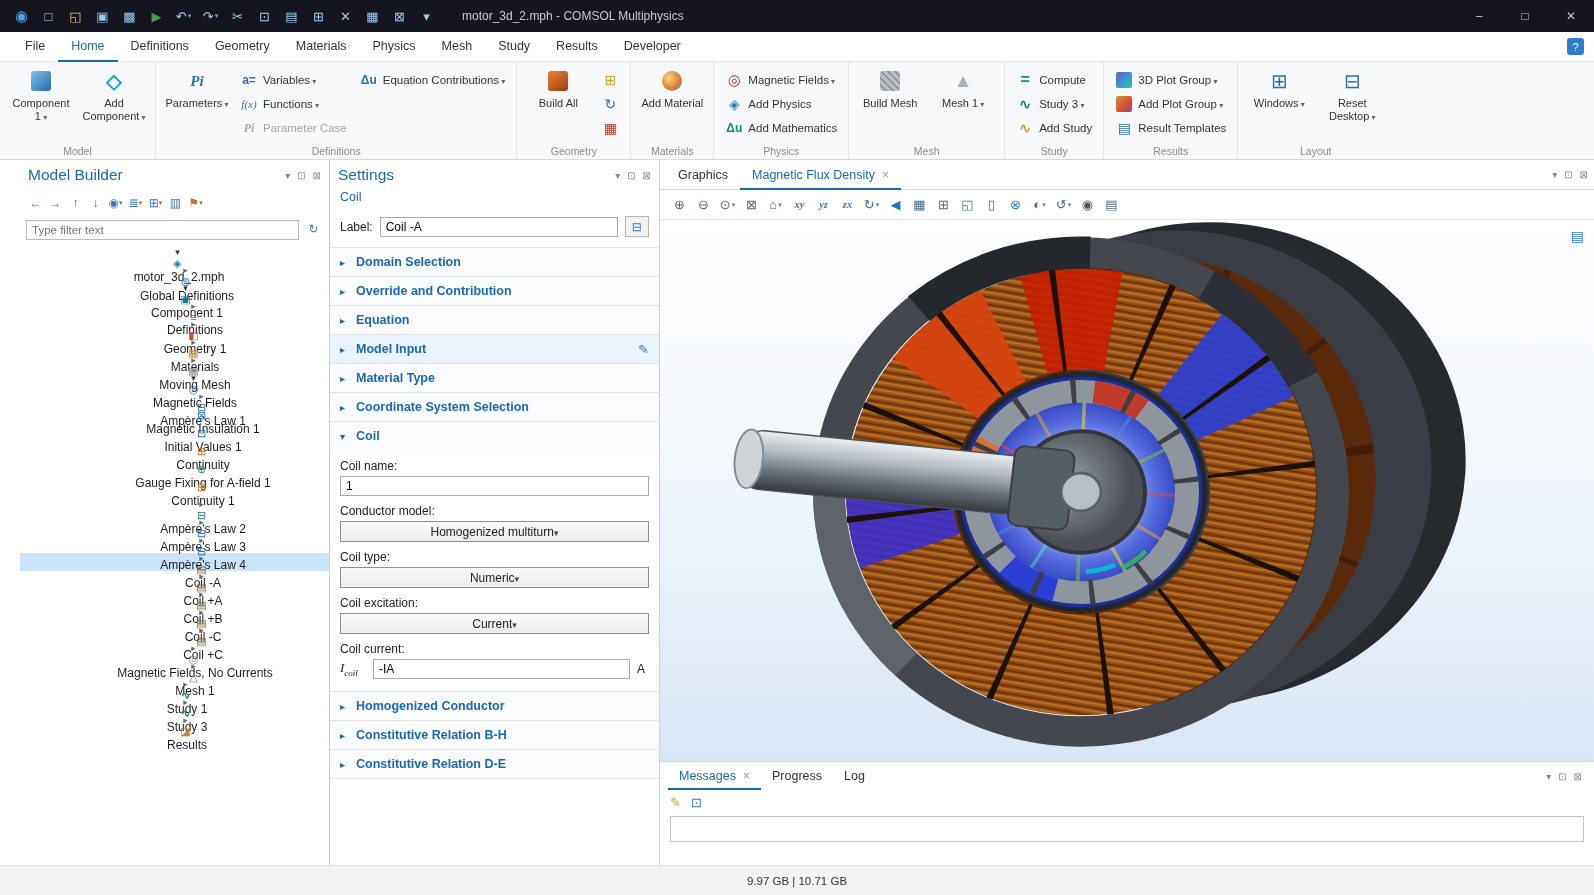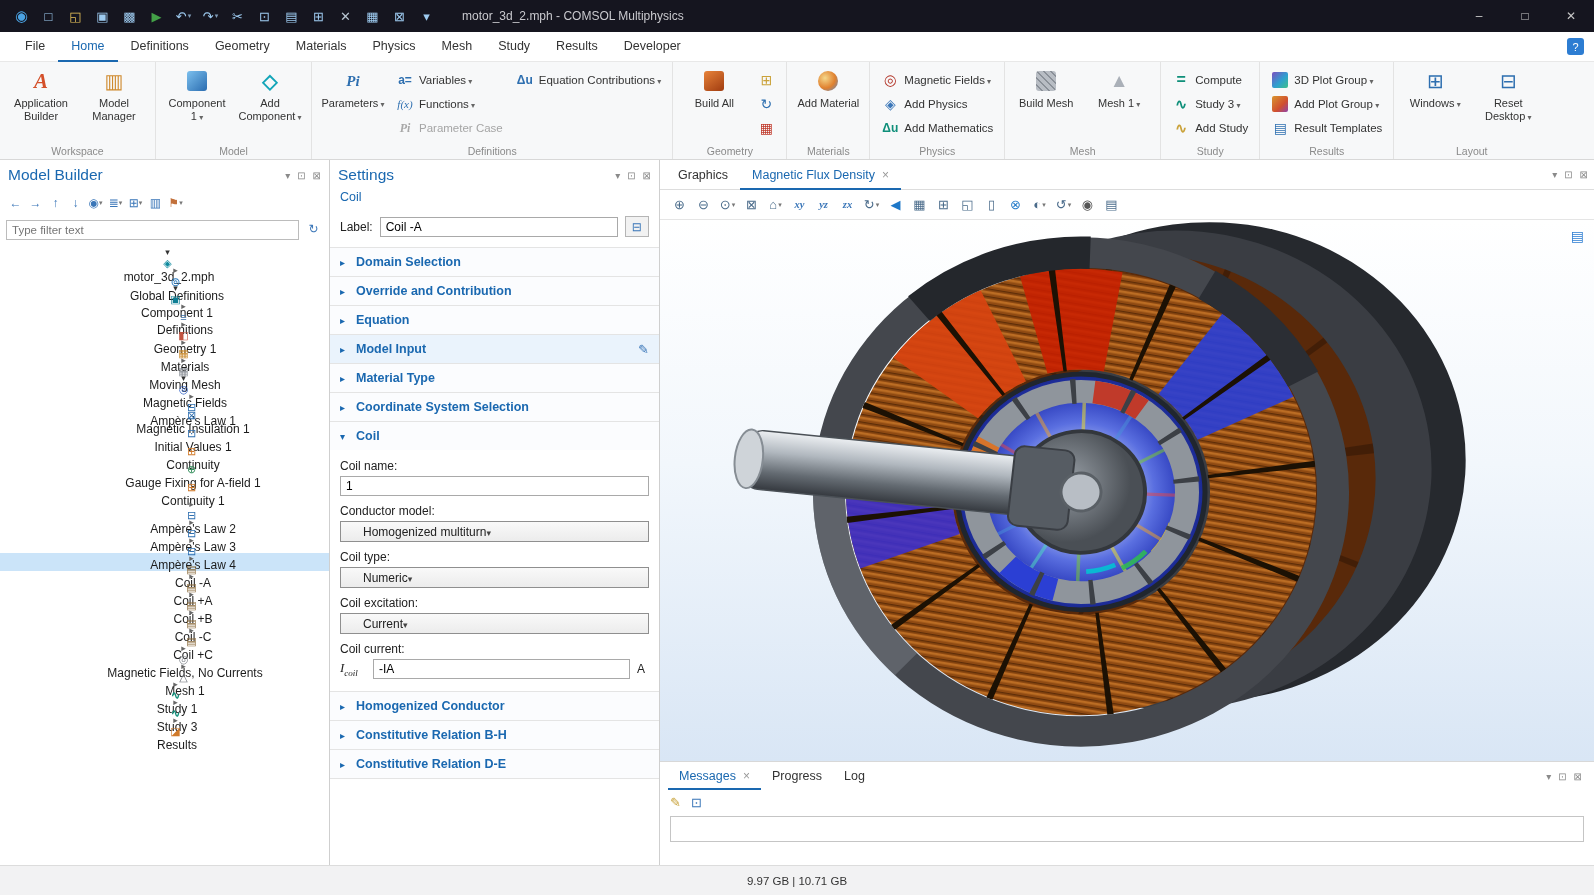--- a/index.html
+++ b/index.html
@@ -62,21 +62,21 @@
   .ri-study::before{content:"∿";font-weight:bold;font-size:14px;color:#0f8f7a;}
   .ri-addstudy::before{content:"∿";font-weight:bold;font-size:14px;color:#caa23a;}
   .ri-3dplot{width:16px;height:16px;border-radius:2px;background:linear-gradient(135deg,#7b4fc0,#2f9fd0 55%,#3fc08a);}
   .ri-addplot{width:16px;height:16px;border-radius:2px;background:linear-gradient(135deg,#d9952f,#d04f2f 60%,#8e44ad);}
   .ri-restmpl::before{content:"▤";font-size:14px;color:#2e6fb0;}
   .ri-windows::before{content:"⊞";font-size:20px;color:#2e6fb0;}
   .ri-resetdesk::before{content:"⊟";font-size:20px;color:#2e6fb0;}
 
   
   .main{display:flex;height:705px;background:#fff;}
-  .panel-mb{width:330px;border-right:1px solid #cfcfcf;display:flex;flex-direction:column;}
+  .panel-mb{width:330px;border-right:1px solid #cfcfcf;display:flex;flex-direction:column;padding-left:20px;}
   .panel-settings{width:330px;border-right:1px solid #cfcfcf;display:flex;flex-direction:column;overflow:hidden;}
   .panel-graphics{flex:1;display:flex;flex-direction:column;min-width:0;}
 
   .panel-header{height:30px;display:flex;align-items:center;padding:0 8px;}
   .panel-title{font-size:15.5px;color:var(--blue);}
   .ph-icons{margin-left:auto;display:flex;gap:7px;color:#8a8a8a;font-size:10px;}
   .ph-icons span{cursor:default;}
 
   
   .mb-toolbar{height:26px;display:flex;align-items:center;gap:1px;padding:0 6px;}
@@ -127,21 +127,21 @@
   .sec-chev{color:var(--blue);font-size:10px;width:9px;}
   .sec-chev.closed::before{content:"▸";}
   .sec-chev.open::before{content:"▾";}
   .sec-title{color:var(--blue);font-size:12.5px;font-weight:bold;}
   .sec.model-input{background:#eaf3fc;}
   .sec-edit{margin-left:auto;color:#3a76b8;font-size:13px;}
   .sec-edit::before{content:"✎";}
   .coil-body{padding:1px 10px 12px;}
   .f-label{font-size:12px;color:#222;margin:8px 0 3px;}
   .txt{width:100%;height:20px;border:1px solid #a9a9a9;font-size:12px;padding:0 5px;font-family:inherit;}
-  .select{height:21px;border:1px solid #8f8f8f;background:linear-gradient(#f9f9f9,#ececec);display:flex;align-items:center;justify-content:flex-start;padding:0 22px;font-size:12px;color:#222;cursor:default;}
+  .select{height:21px;border:1px solid #8f8f8f;background:linear-gradient(#f9f9f9,#ececec);display:flex;align-items:center;justify-content:center;padding:0 22px;font-size:12px;color:#222;cursor:default;}
   .sel-arrow::before{content:"▾";font-size:9px;color:#444;}
   .cur-row{display:flex;align-items:center;gap:7px;margin-top:3px;}
   .cur-sym{font:italic 13px "Liberation Serif",serif;width:26px;flex:none;}
   .cur-sym sub{font-size:9px;}
   .cur-row .txt{flex:1;width:auto;}
   .cur-unit{font-size:12px;width:12px;flex:none;}
   .set-rest{flex:1;border-top:1px solid #e4e4e4;}
 
   
   .gtabs{height:30px;display:flex;align-items:center;border-bottom:1px solid #ddd;padding:0 6px;background:#fff;}
@@ -240,31 +240,20 @@
 
       <span class="menu-item" data-name="ribbon-tab">Results</span>
 
       <span class="menu-item" data-name="ribbon-tab">Developer</span>
     </div>
   <span class="help-badge" data-name="help-icon"></span>
 </div>
 
 <div class="ribbon" data-name="ribbon">
 
-  <div class="rgroup" data-name="ribbon-group-workspace">
-    <div class="rbtn-big" data-name="application-builder-button">
-      <span class="ri ri-appbuilder" data-name="application-builder-icon"></span>
-      <span data-name="application-builder-label">Application Builder</span>
-    </div>
-    <div class="rbtn-big" data-name="model-manager-button">
-      <span class="ri ri-modelmgr" data-name="model-manager-icon"></span>
-      <span data-name="model-manager-label">Model Manager</span>
-    </div>
-    <div class="rgroup-label" data-name="ribbon-group-label">Workspace</div>
-  </div>
 
   <div class="rgroup" data-name="ribbon-group-model">
     <div class="rbtn-big" data-name="component-1-button">
       <span class="ri">
           <span class="ri-component" data-name="component-icon"></span>
         </span>
       <span class="has-caret" data-name="component-1-label">Component 1</span>
     </div>
     <div class="rbtn-big" data-name="add-component-button">
       <span class="ri ri-addcomp" data-name="add-component-icon"></span>

